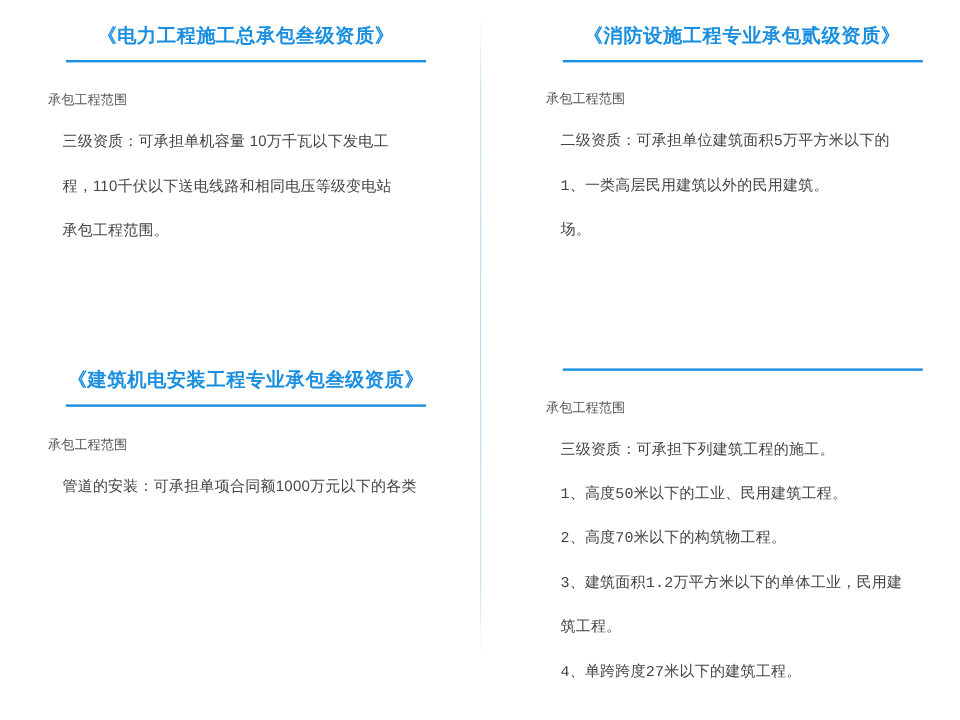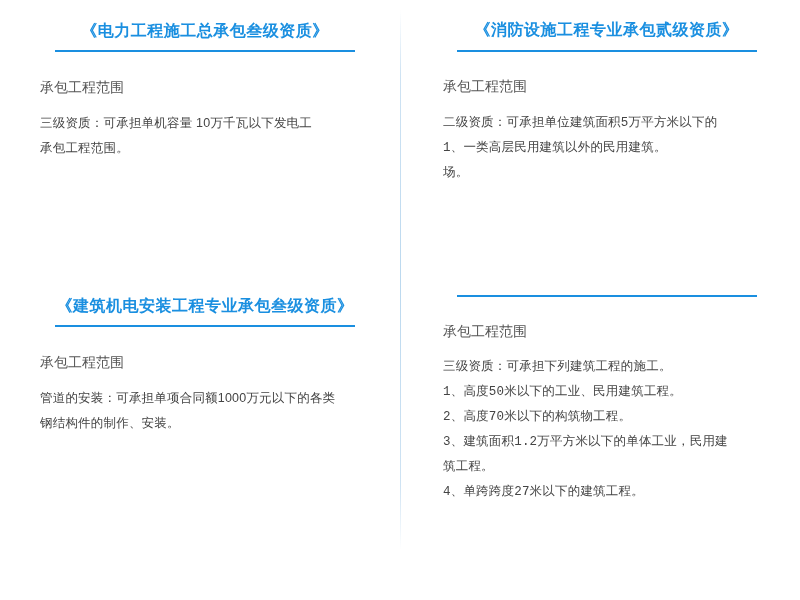--- a/index.html
+++ b/index.html
@@ -27,20 +27,21 @@
     width: 1px;
     height: 540px;
     background: linear-gradient(to bottom, #ffffff 0%, #cfe3f3 12%, #bcd9ef 50%, #cfe3f3 88%, #ffffff 100%);
   }
   .grid {
     position: relative;
     display: grid;
     grid-template-columns: 400px 400px;
     grid-template-rows: 275px 275px;
     width: 800px;
+    gap: 12px;
   }
   .cell {
     box-sizing: border-box;
     padding: 0;
     position: relative;
   }
   .cell.left {
     padding-left: 40px;
     padding-right: 30px;
   }
@@ -72,53 +73,54 @@
     height: 2px;
     background: #1a8fe0;
     margin: 0 auto 24px auto;
     width: 100%;
     max-width: 300px;
   }
   .cell.right .title-underline {
     max-width: 300px;
   }
   .scope-label {
-    font-size: 14px;
+    font-size: 11px;
     color: #555555;
     margin: 8px 0 12px 0;
     line-height: 1.6;
   }
   .body-list {
     margin: 0;
     padding: 0;
     list-style: none;
   }
   .body-list li {
     font-size: 12.5px;
     color: #444444;
     line-height: 2.0;
-    margin: 0;
+    margin: 12px;
     letter-spacing: 0.2px;
   }
 </style>
 </head>
 <body>
 
 <div class="page">
 
   <div class="divider-vertical"></div>
 
   <div class="grid">
 
     <div class="cell left row1">
       <div class="card-title">《电力工程施工总承包叁级资质》</div>
       <div class="title-underline"></div>
       <div class="scope-label">承包工程范围</div>
       <ul class="body-list">
         <li>三级资质：可承担单机容量 10万千瓦以下发电工</li>
+        <li>程，110千伏以下送电线路和相同电压等级变电站</li>
         <li>承包工程范围。</li>
       </ul>
     </div>
 
     <div class="cell right row1">
       <div class="card-title">《消防设施工程专业承包贰级资质》</div>
       <div class="title-underline"></div>
       <div class="scope-label">承包工程范围</div>
       <ul class="body-list">
         <li>二级资质：可承担单位建筑面积5万平方米以下的</li>
@@ -126,21 +128,20 @@
         <li>场。</li>
       </ul>
     </div>
 
     <div class="cell left row2">
       <div class="card-title">《建筑机电安装工程专业承包叁级资质》</div>
       <div class="title-underline"></div>
       <div class="scope-label">承包工程范围</div>
       <ul class="body-list">
         <li>管道的安装：可承担单项合同额1000万元以下的各类</li>
-        <li>钢结构件的制作、安装。</li>
       </ul>
     </div>
 
     <div class="cell right row2">
       <div class="title-underline"></div>
       <div class="scope-label">承包工程范围</div>
       <ul class="body-list">
         <li>三级资质：可承担下列建筑工程的施工。</li>
         <li>1、高度50米以下的工业、民用建筑工程。</li>
         <li>2、高度70米以下的构筑物工程。</li>

